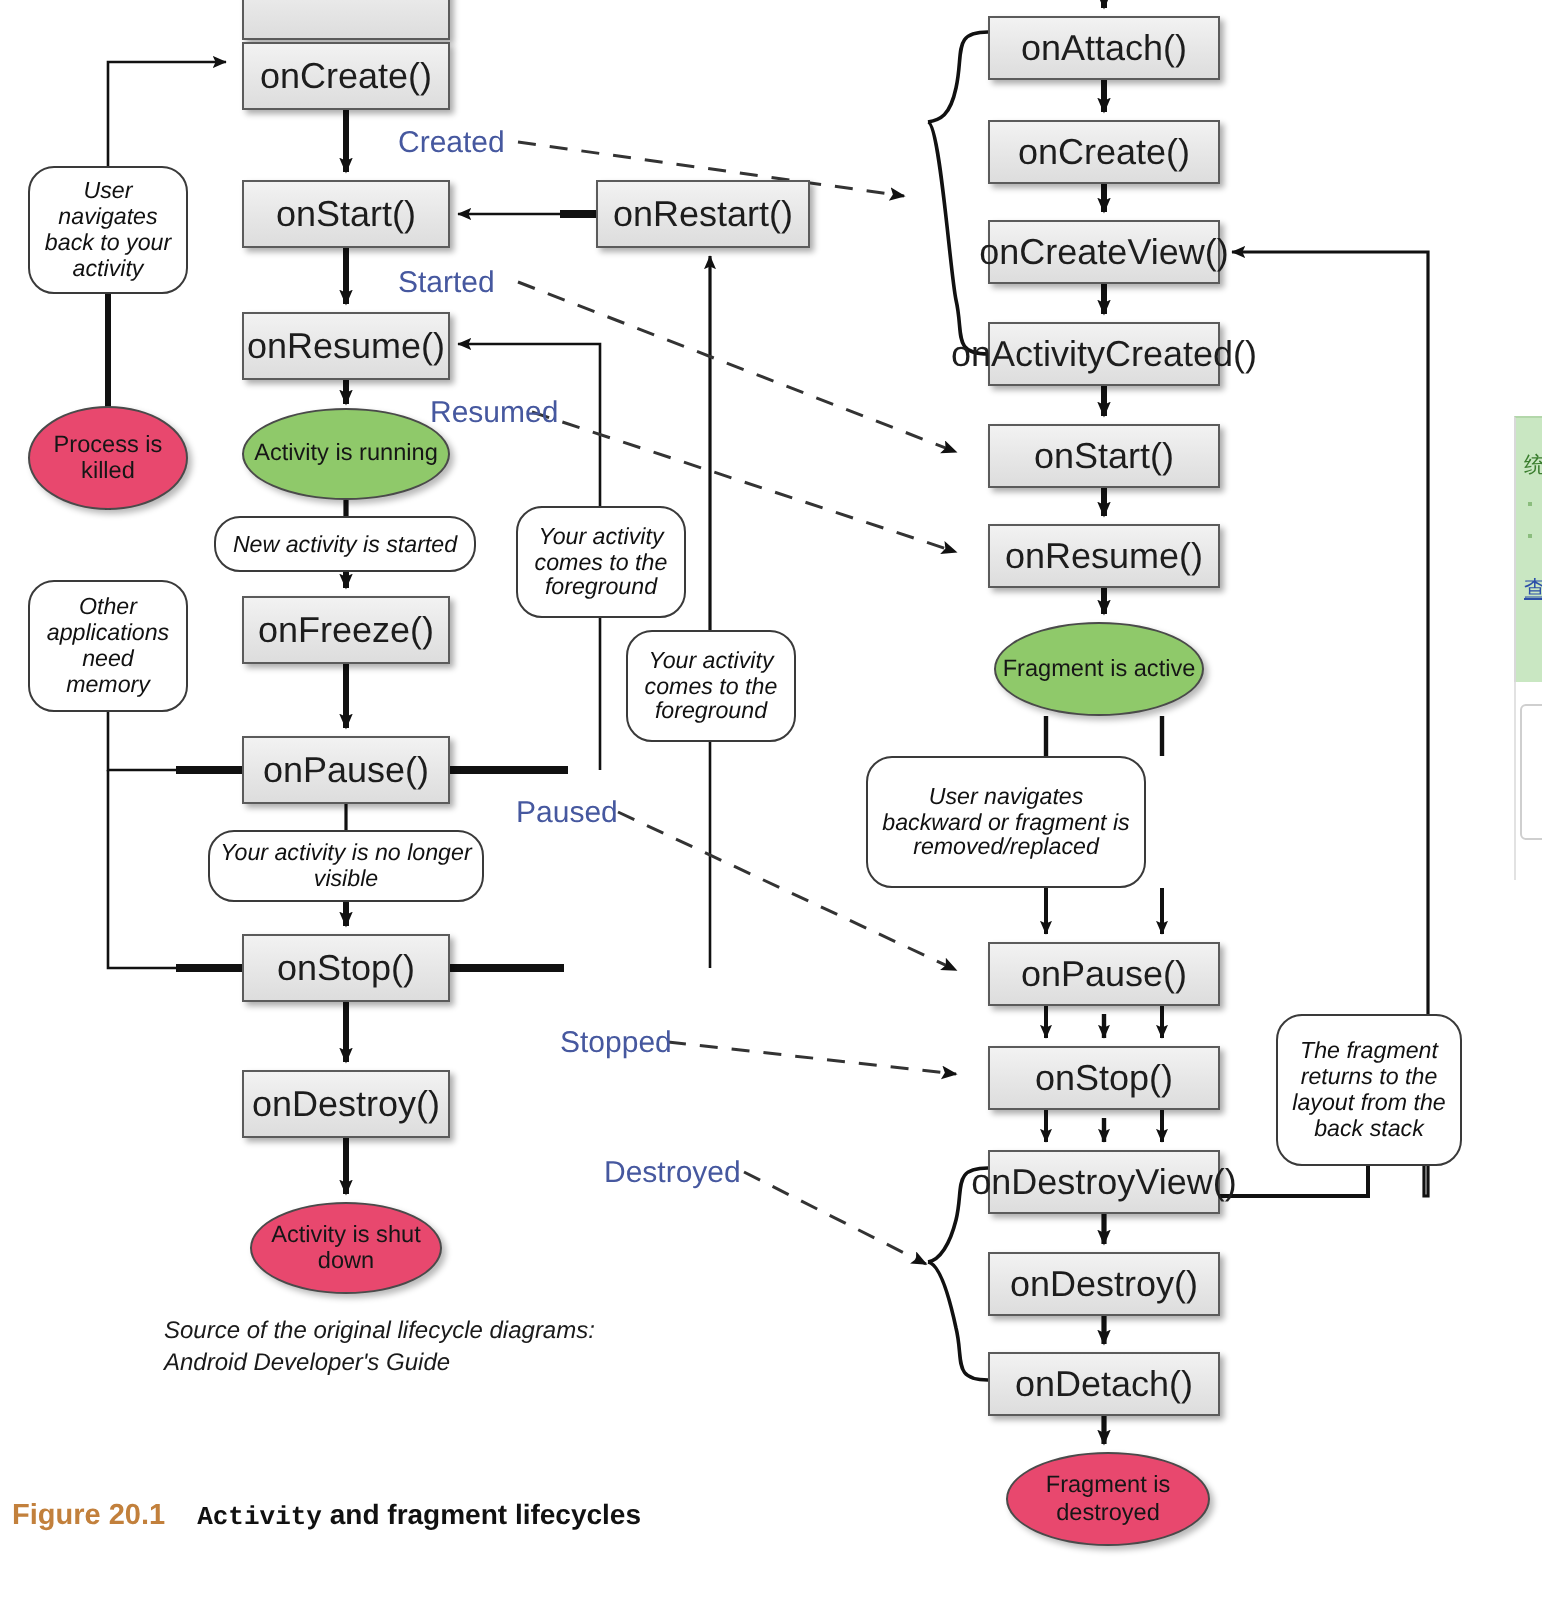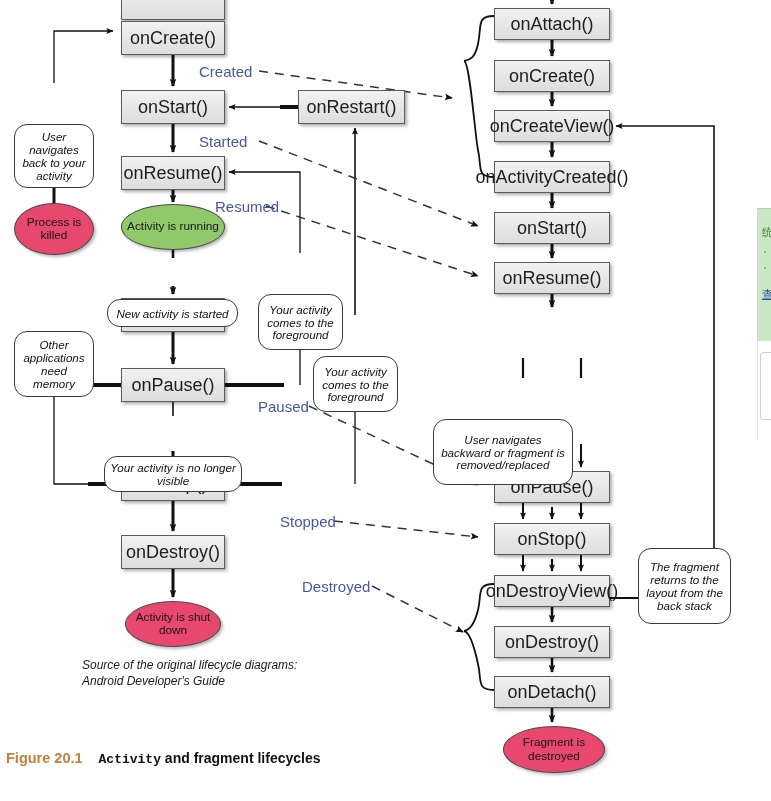--- a/index.html
+++ b/index.html
@@ -27,21 +27,20 @@
     box-shadow:2px 2px 3px rgba(0,0,0,.32);
   }
   .rbox{
     background:#ffffff;
     border:1.2px solid #3a3a3a;
     border-radius:13px;
     color:#111;
     font-size:11.6px;
     font-style:italic;
     padding:2px 4px;
-    margin-top:41px;
   }
   .ell{
     border-radius:50%;
     border:1.2px solid #4a4a4a;
     font-size:11.8px;
     color:#161616;
     box-shadow:2px 2px 3px rgba(0,0,0,.28);
   }
   .ell.red{background:#e8486e;}
   .ell.green{background:#8fc96a;}
@@ -281,20 +280,23 @@
       <span>onDetach()</span>
     </div>
 
   <div class="node rbox" style="left:433px;top:378px;width:140px;height:66px;">
       <span>User navigates backward or fragment is removed/replaced</span>
     </div>
   <div class="node rbox" style="left:638px;top:507px;width:93px;height:76px;">
       <span>The fragment returns to the layout from the back stack</span>
     </div>
 
+  <div class="node ell green" style="left:497px;top:311px;width:105px;height:47px;">
+      <span>Fragment is active</span>
+    </div>
   <div class="node ell red" style="left:503px;top:726px;width:102px;height:47px;">
       <span>Fragment is destroyed</span>
     </div>
 
   <div class="statelabel" style="left:199px;top:63px;">Created</div>
   <div class="statelabel" style="left:199px;top:133px;">Started</div>
   <div class="statelabel" style="left:215px;top:198px;">Resumed</div>
   <div class="statelabel" style="left:258px;top:398px;">Paused</div>
   <div class="statelabel" style="left:280px;top:513px;">Stopped</div>
   <div class="statelabel" style="left:302px;top:578px;">Destroyed</div>

